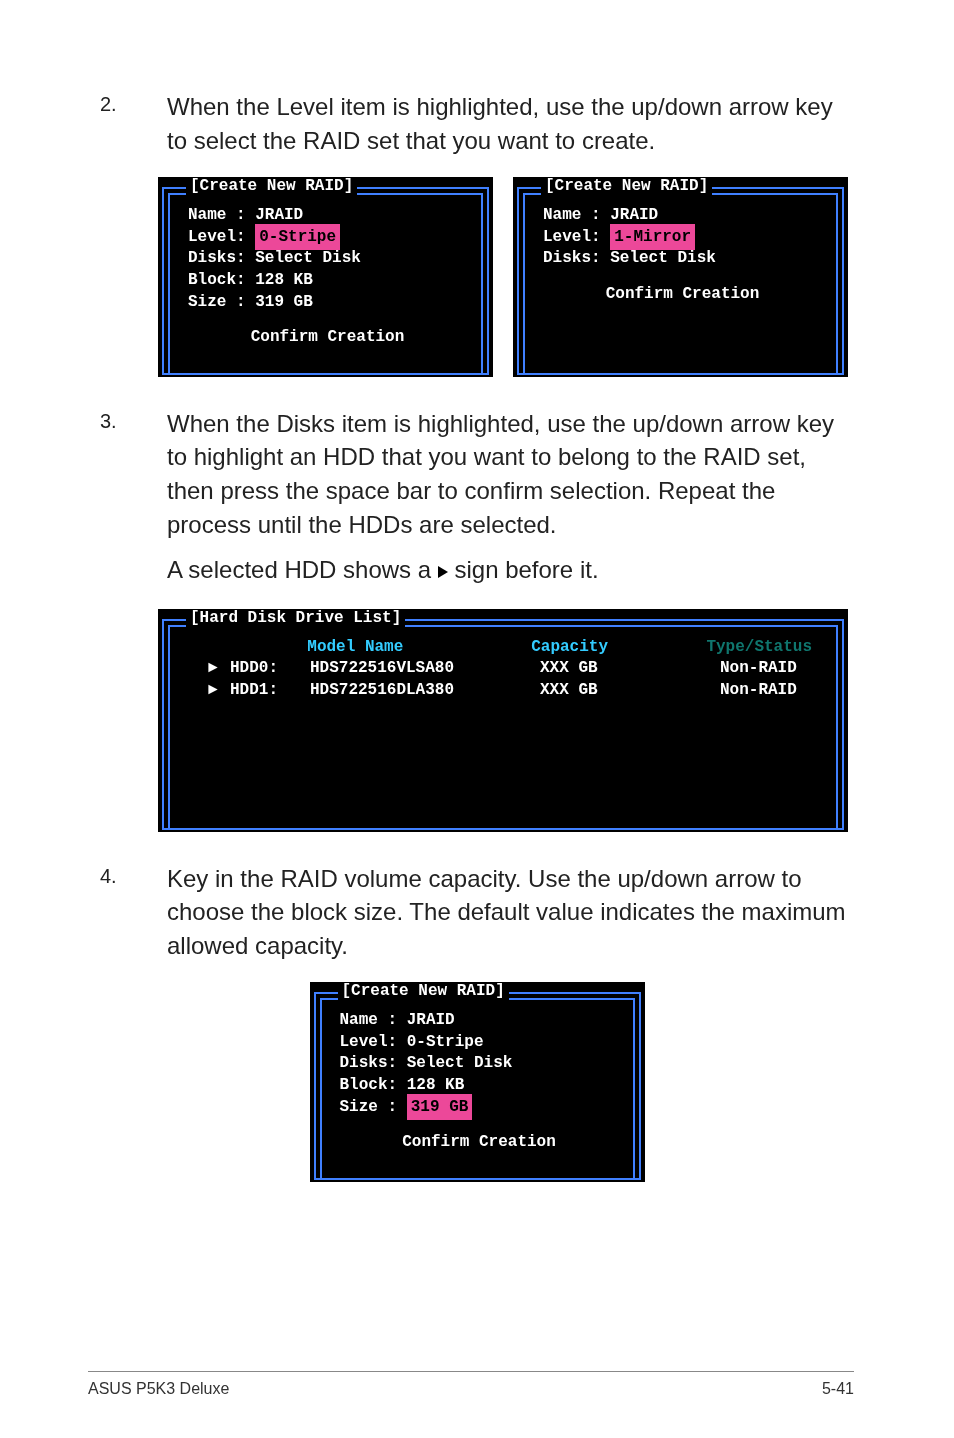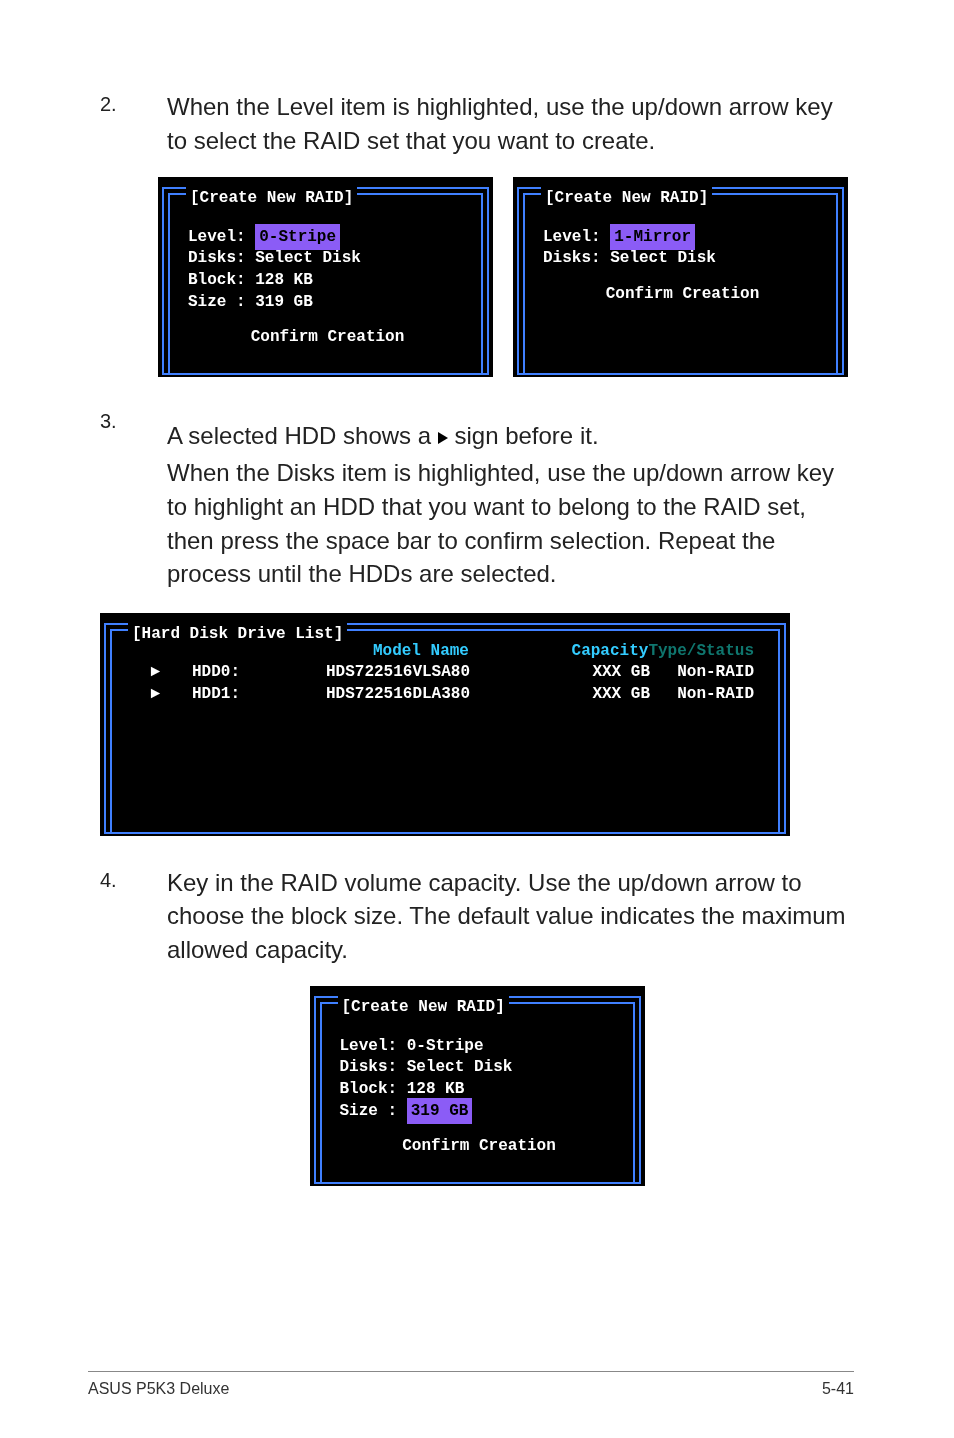--- a/index.html
+++ b/index.html
@@ -44,36 +44,36 @@
   .frame-inner {
     border: 2px solid #4080ff;
     position: absolute;
     left: 10px; right: 10px; top: 16px; bottom: 2px;
   }
   .legend {
     position: absolute;
     top: 0;
     left: 28px;
     background: #000;
-    padding: 12px 4px;
+    padding: 0 4px;
     z-index: 5;
     font-weight: bold;
     white-space: nowrap;
   }
   .content {
     position: relative;
     padding: 24px 20px 18px 24px;
     line-height: 1.35;
     z-index: 1;
   }
   .content.wide-c {
-    padding: 24px 30px 30px 32px;
+    padding: 24px 30px 30px 44px;
   }
   .hl {
-    background: #8b5cf6;
+    background: #ec4899;
     color: #000;
     padding: 4px 4px;
     text-align: right;
   }
   .confirm { text-align: center; margin-top: 14px; }
   .row { white-space: pre; }
   .cyan { color: #33ccff; }
   .yellow { color: #0f766e; }
 
   .tri {
@@ -139,28 +139,28 @@
         <div class="row"><span>Level:</span> <span class="hl">1-Mirror</span></div>
         <div class="row">Disks: Select Disk</div>
         <div class="confirm">Confirm Creation</div>
       </div>
     </div>
   </div>
 
   <div class="step">
     <div class="step-num">3.</div>
     <div class="step-body">
+      <p>When the Disks item is highlighted, use the up/down arrow key to highlight an HDD that you want to belong to the RAID set, then press the space bar to confirm selection. Repeat the process until the HDDs are selected.</p>
       <p style="margin-top:12px;">
         <span>A selected HDD shows a </span><span class="tri"></span><span> sign before it.</span>
       </p>
-      <p>When the Disks item is highlighted, use the up/down arrow key to highlight an HDD that you want to belong to the RAID set, then press the space bar to confirm selection. Repeat the process until the HDDs are selected.</p>
-    </div>
-  </div>
-
-  <div style="text-align:right;">
+    </div>
+  </div>
+
+  <div style="margin-left:58px;">
     <div class="bios-panel wide">
       <div class="frame-outer"></div>
         <div class="frame-inner"></div>
       <div class="legend">[Hard Disk Drive List]</div>
       <div class="content wide-c">
         <div class="table-row">
           <div class="col-arrow"></div>
           <div class="col-id"></div>
           <div class="col-model cyan">Model Name</div>
           <div class="col-cap cyan">Capacity</div>

